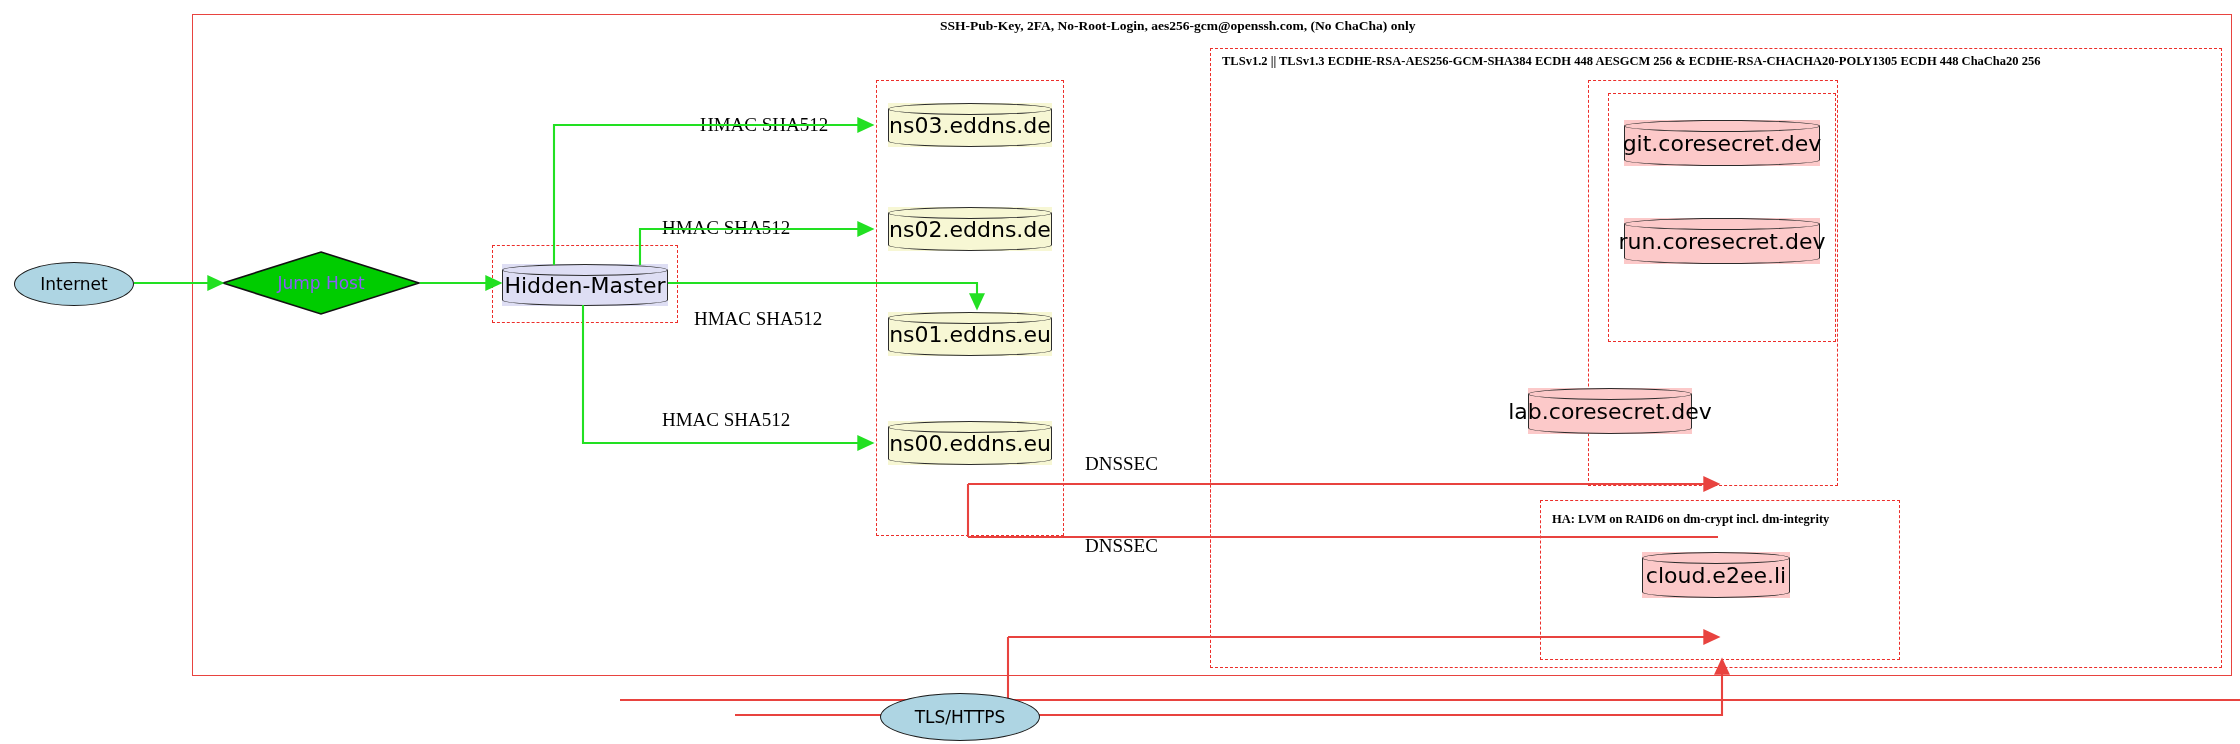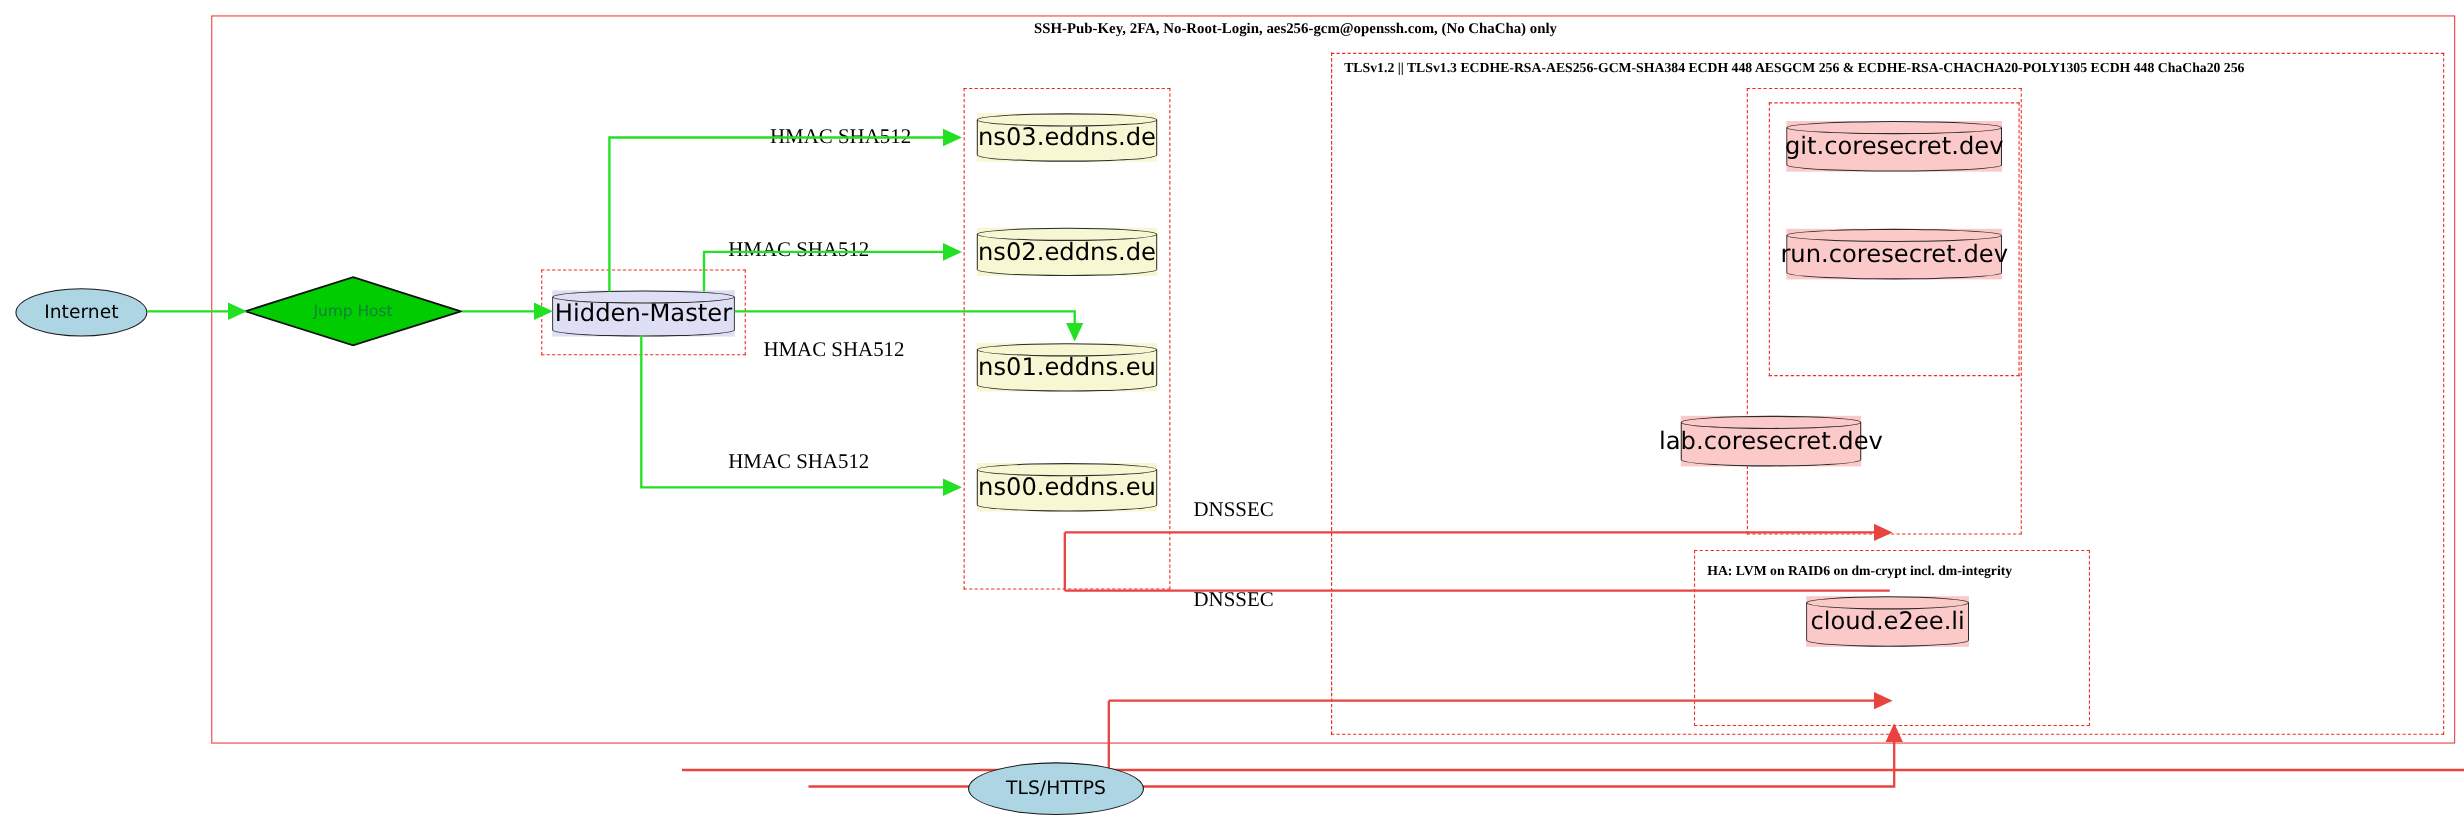--- a/index.html
+++ b/index.html
@@ -56,23 +56,23 @@
   
   .diamond-wrap {
     display: flex;
     align-items: center;
     justify-content: center;
   }
   .diamond-wrap svg { position: absolute; left: 0; top: 0; }
   .diamond-label {
     position: relative;
     z-index: 2;
-    font-size: 14px;
+    font-size: 17px;
     font-family: "DejaVu Sans", sans-serif;
-    color: #15803d;
+    color: #8b5cf6;
     white-space: nowrap;
   }
 
   
   .cyl {
     position: absolute;
   }
   .cyl .body {
     position: absolute;
     left: 0; right: 0;
@@ -105,21 +105,21 @@
     align-items: center;
     justify-content: center;
     font-size: 22px;
     font-family: "DejaVu Sans", sans-serif;
     color: #000;
     white-space: nowrap;
     z-index: 3;
   }
   .cyl-yellow { background: #f7f7d4; }
   .cyl-lav    { background: #dedef4; }
-  .cyl-pink   { background: #fcc9c9; }
+  .cyl-pink   { background: #fcc9c9; margin-top: 10px; }
 
   
   .edge-label {
     position: absolute;
     font-family: "Liberation Serif", serif;
     font-size: 19px;
     color: #000;
     white-space: nowrap;
   }
 

